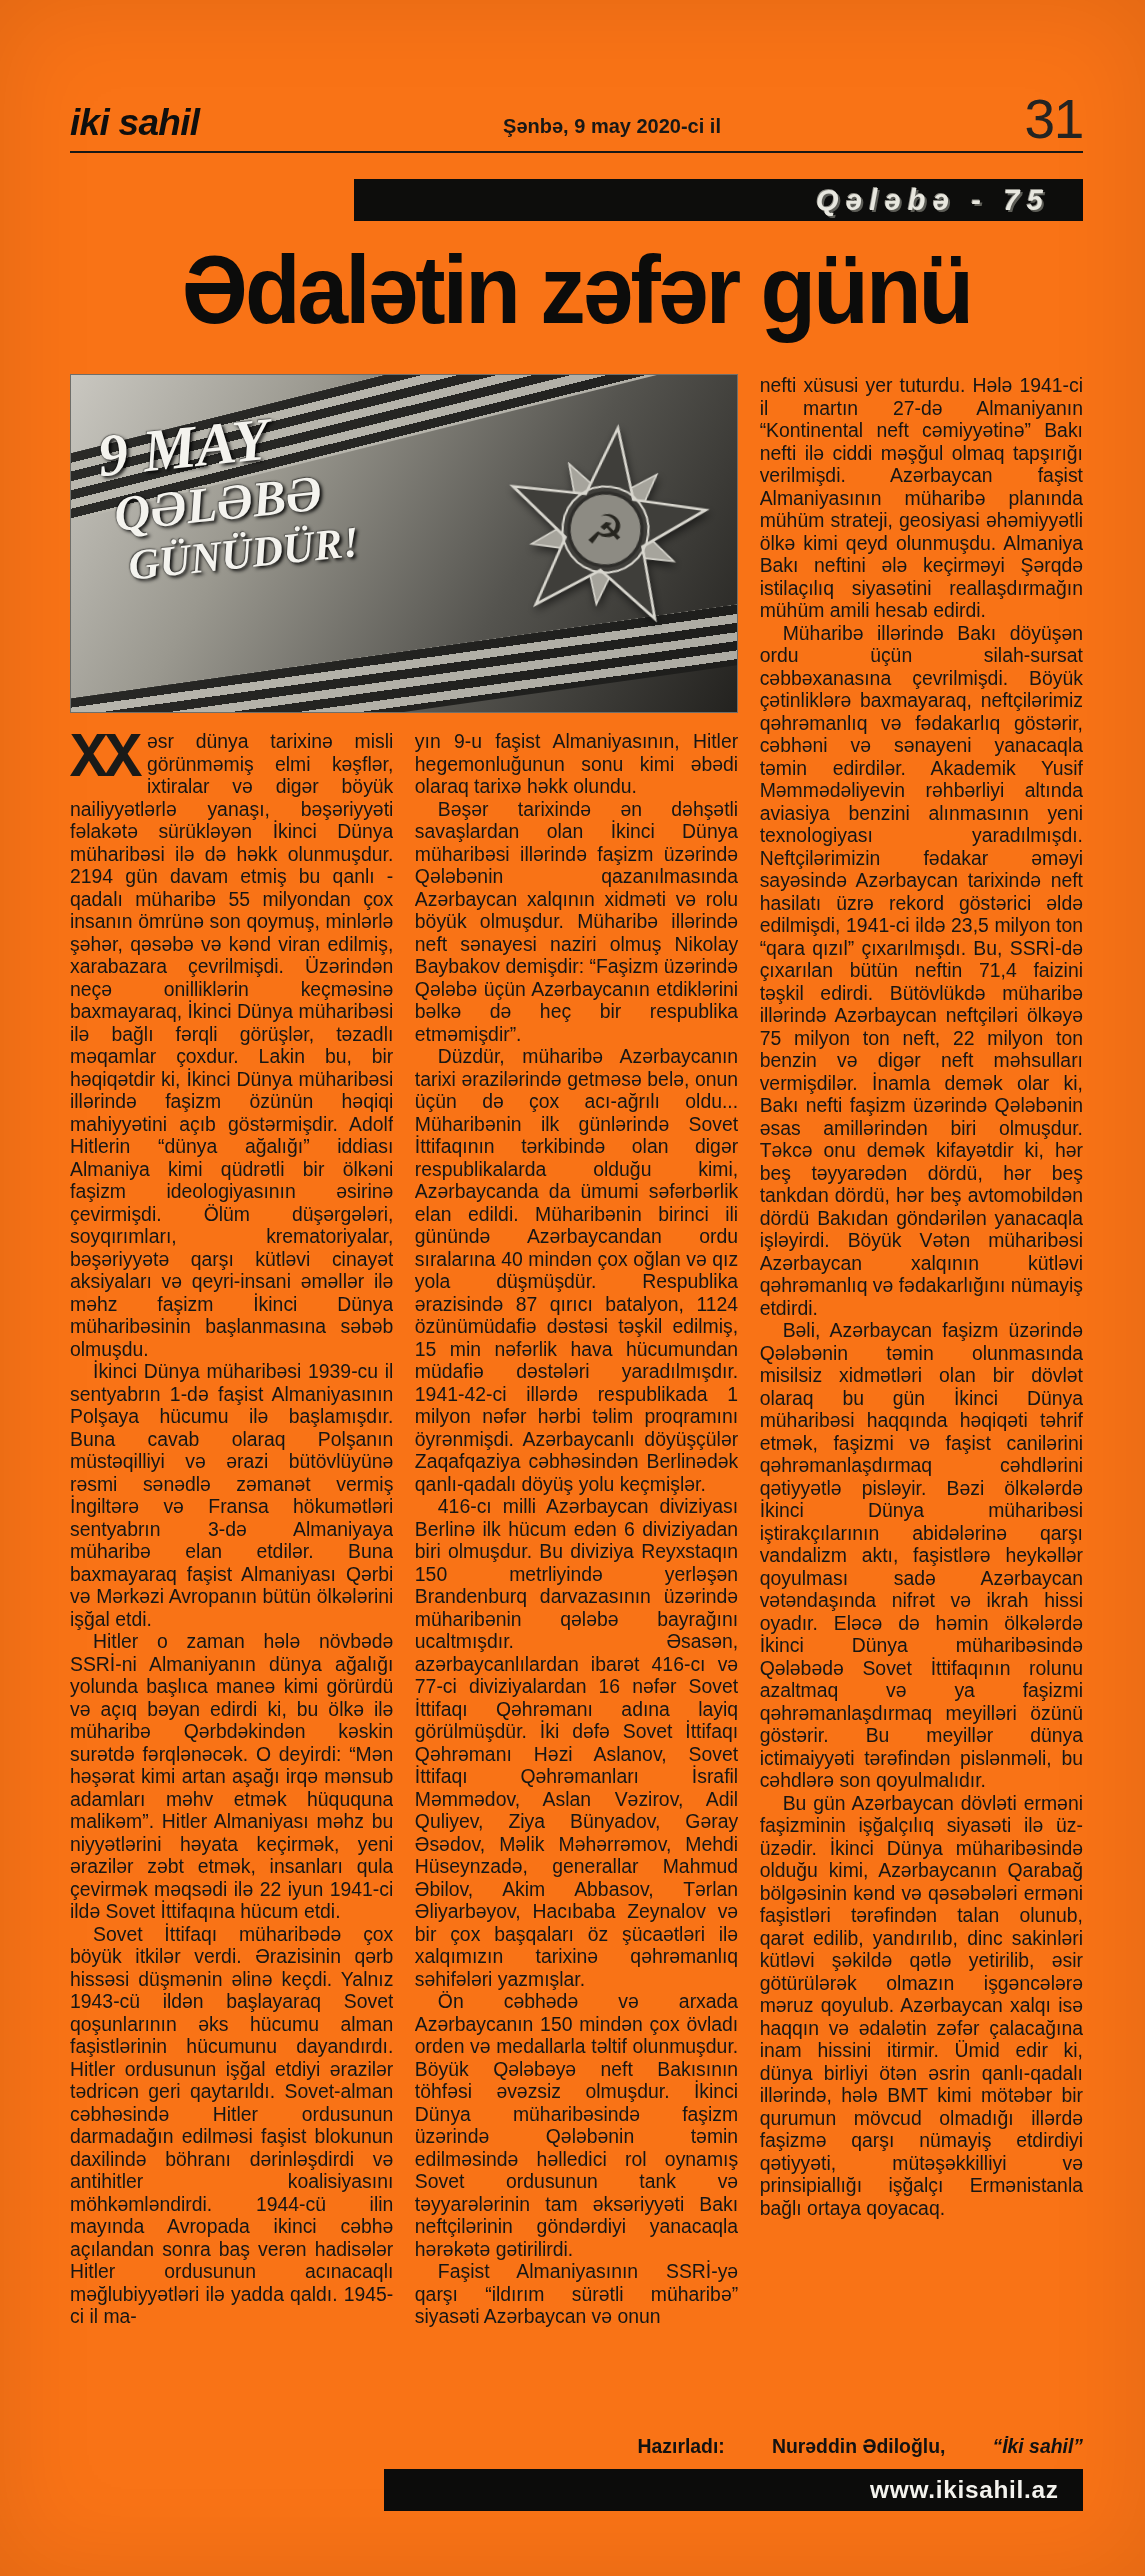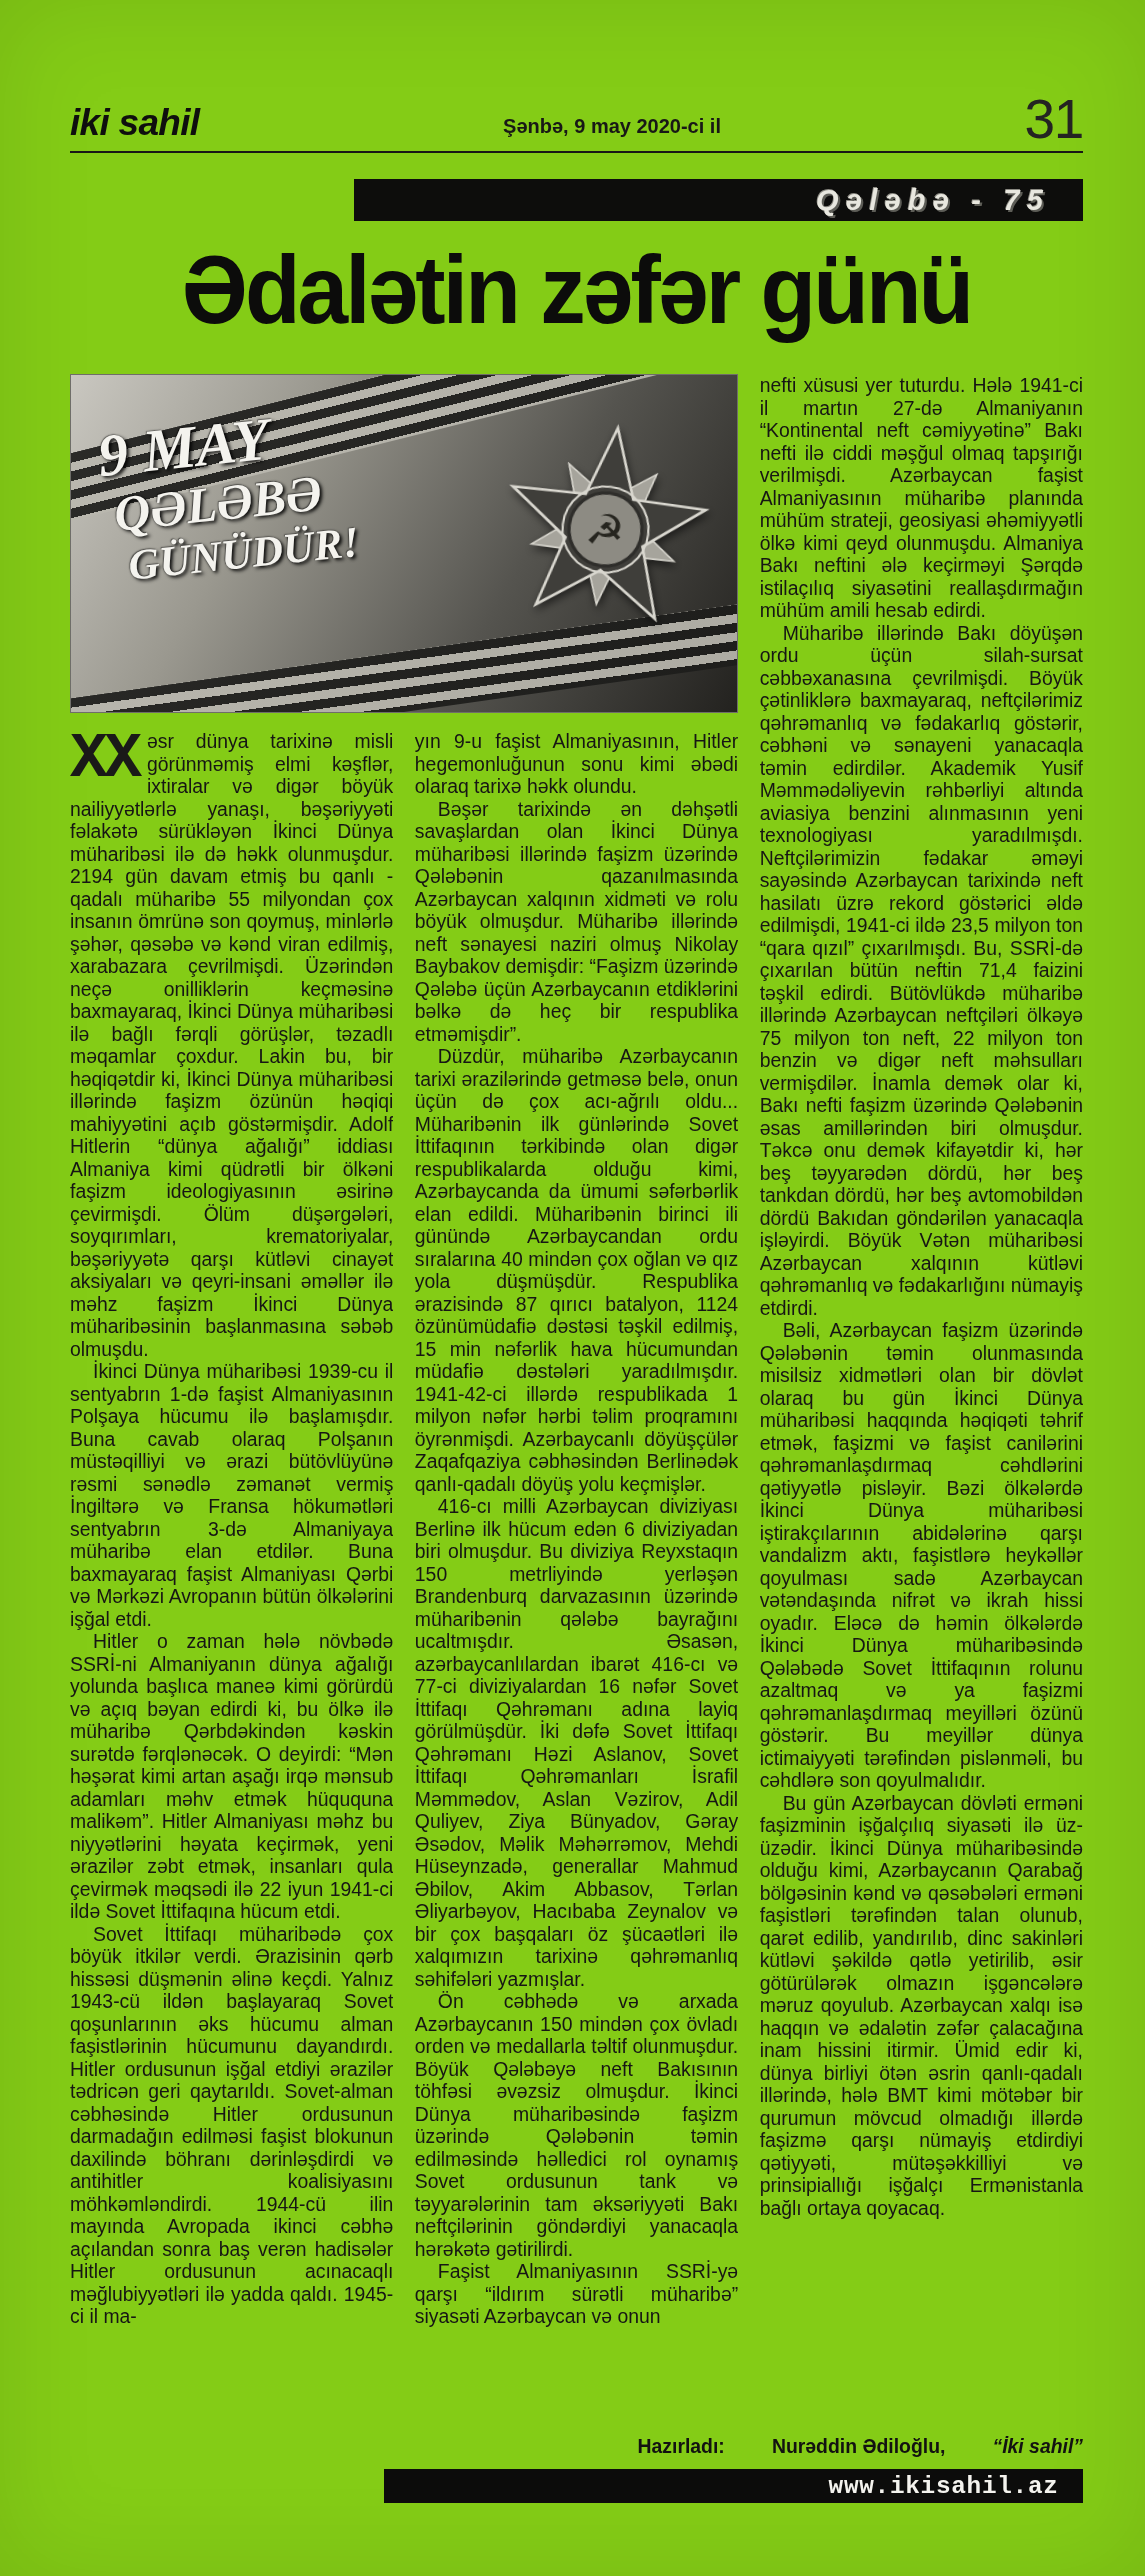--- a/index.html
+++ b/index.html
@@ -5,21 +5,21 @@
   html,body{margin:0;padding:0;}
   body{
     width:1146px;height:2576px;
     background:#c9c8c2;
     font-family:"Liberation Sans", sans-serif;
     color:#131312;
   }
   .page{
     position:relative;
     width:1146px;height:2576px;
-    background:#84cc16;
+    background:#f97316;
     box-shadow:inset 0 0 101px rgba(0,0,0,0.10);
     overflow:hidden;
     box-sizing:border-box;
     padding:85px 63px 0 70px;
   }
   
   .header{
     display:flex;align-items:flex-end;justify-content:space-between;
     border-bottom:2.2px solid #181816;
     padding-bottom:7.2px;height:59px;
@@ -110,24 +110,24 @@
   }
   
   .byline{
     margin-top:14.4px;text-align:right;font-size:19.4px;color:#121211;
   }
   .byline span{margin-left:5.7px;padding-left:36px;}
   .by-label{font-weight:bold;}
   .by-author{font-weight:bold;}
   .by-source{font-weight:bold;font-style:italic;margin-top:48px;}
   .webstrip{
-    margin-top:11.5px;margin-left:auto;width:69%;height:34px;
+    margin-top:11.5px;margin-left:auto;width:69%;height:42px;
     background:#0c0c0b;
     display:flex;align-items:center;justify-content:flex-end;
-    padding-right:24.4px;box-sizing:border-box;font-family:Liberation Mono, monospace;
+    padding-right:24.4px;box-sizing:border-box;
   }
   .weburl{
     color:#f4f3ee;font-weight:bold;font-size:24.4px;letter-spacing:0.7px;
   }
 </style>
 </head>
 <body>
 
 <div class="page">
 

